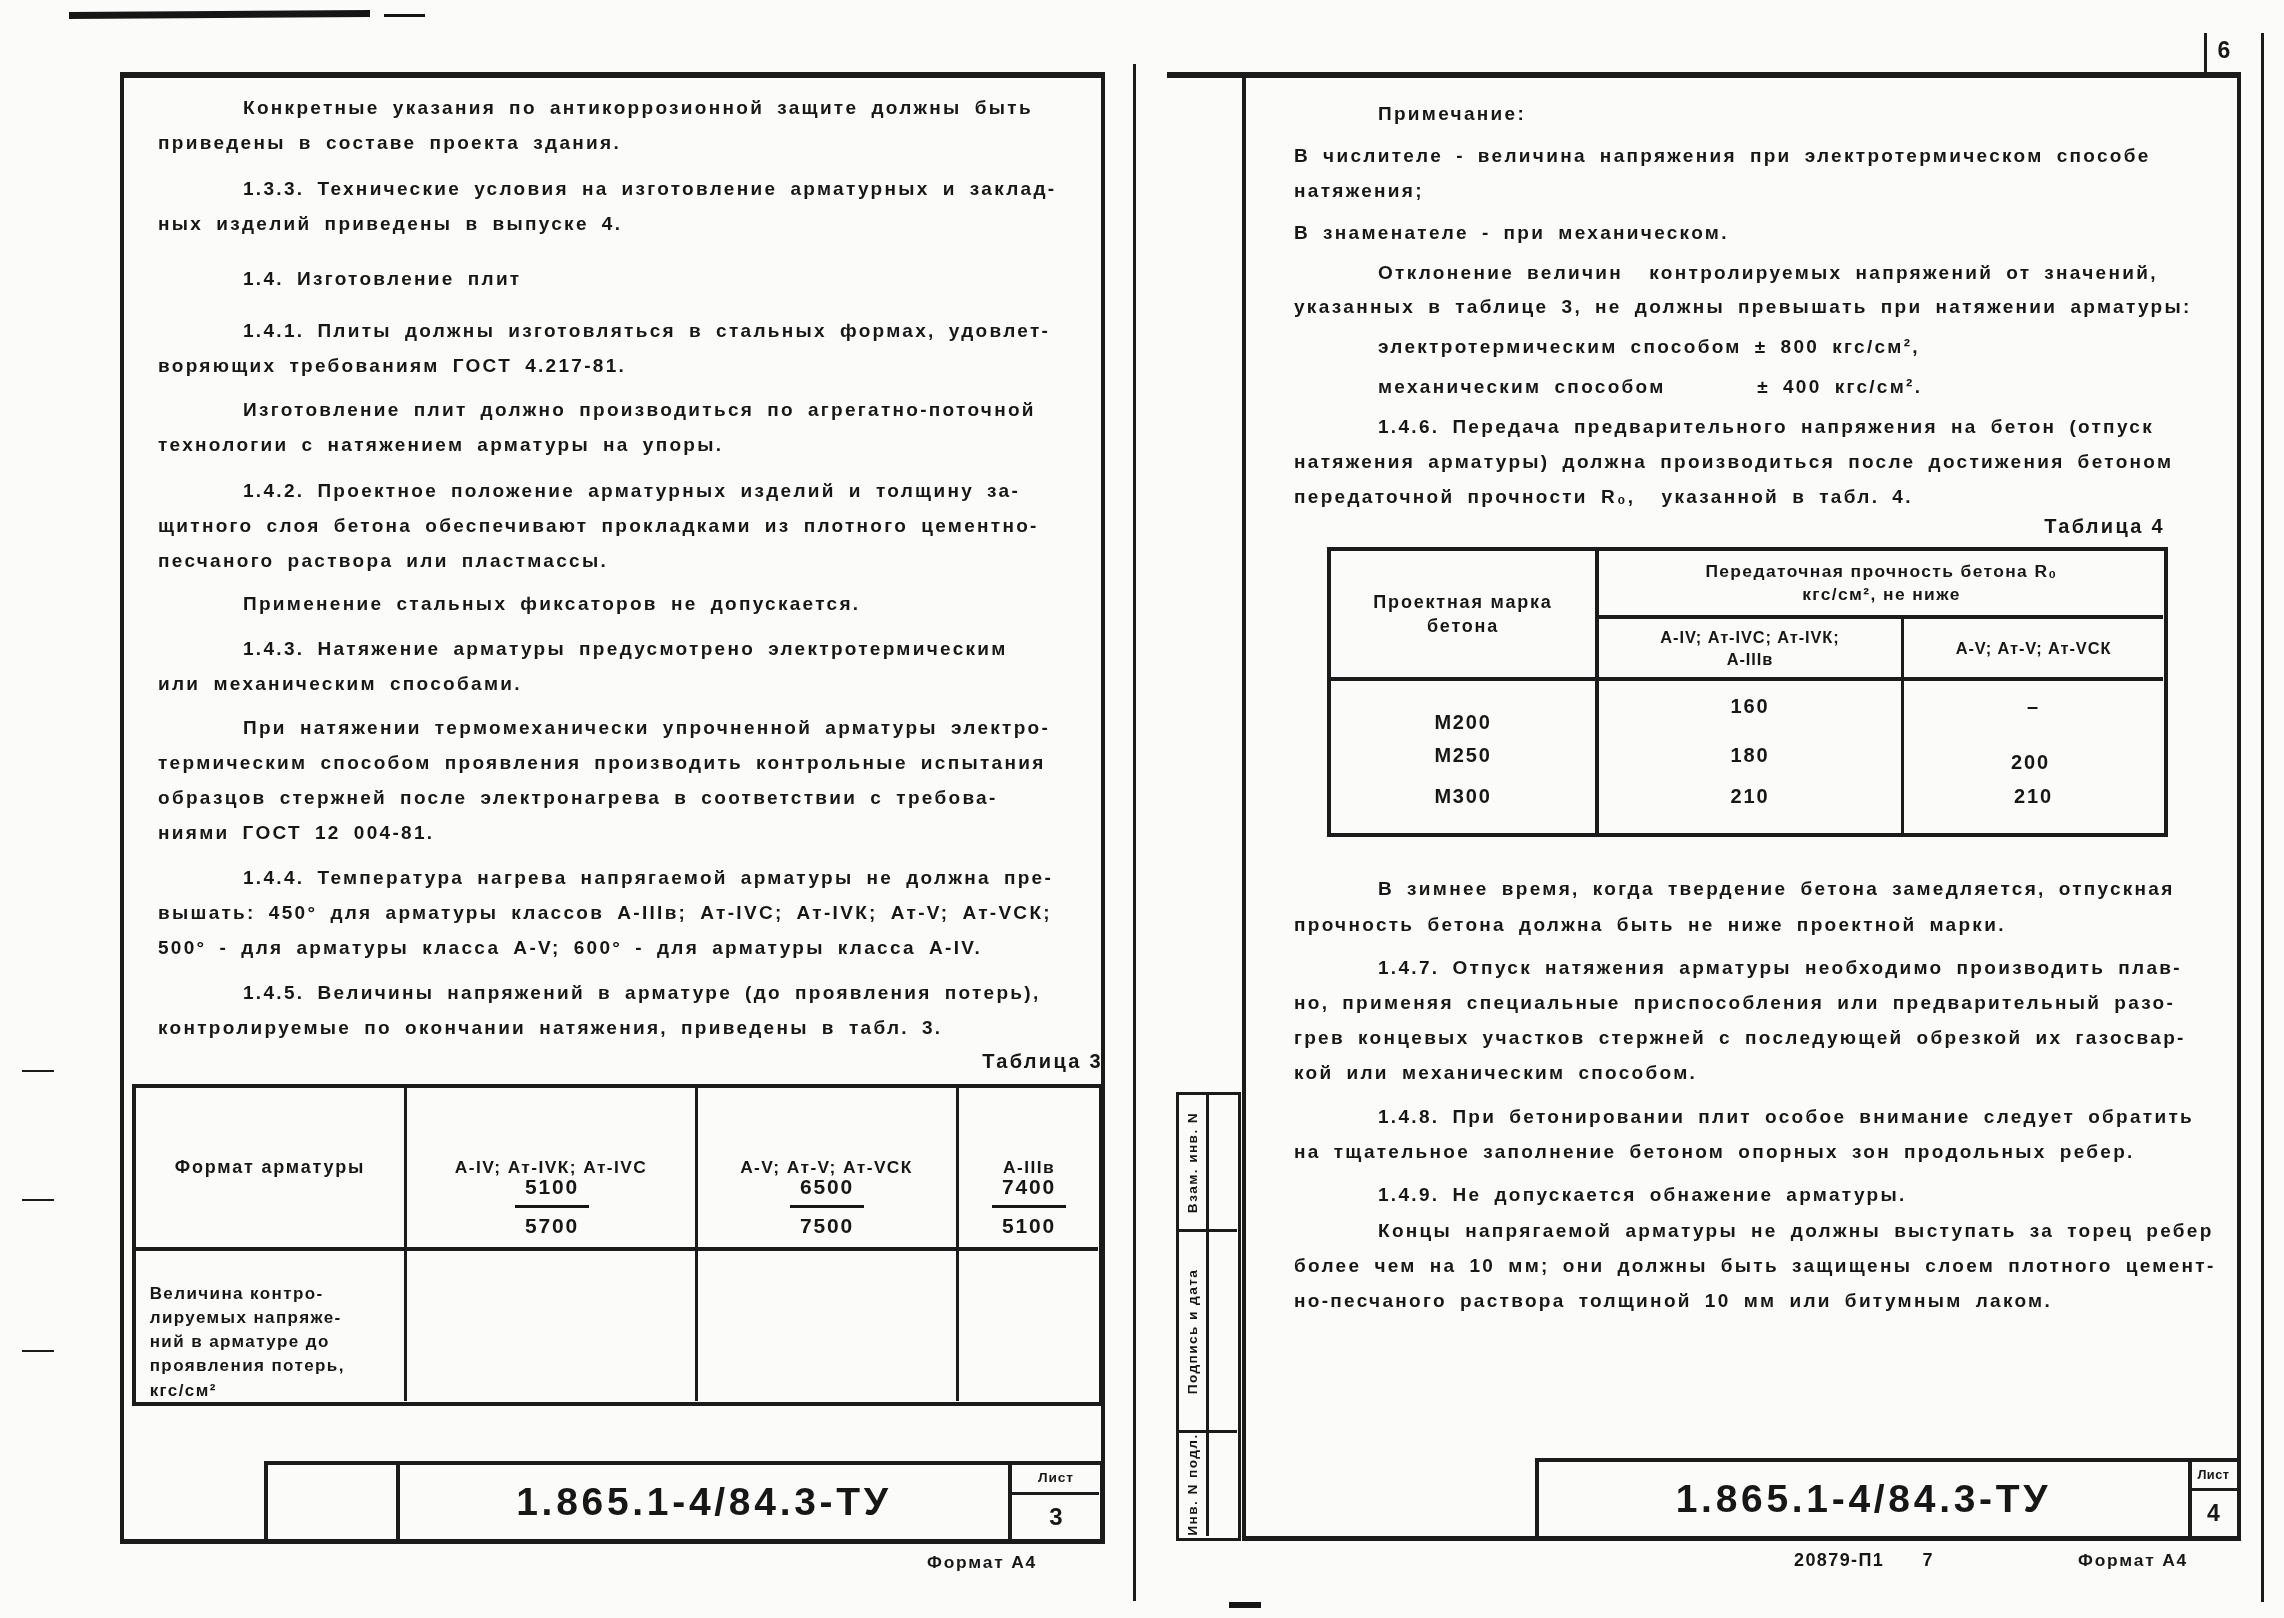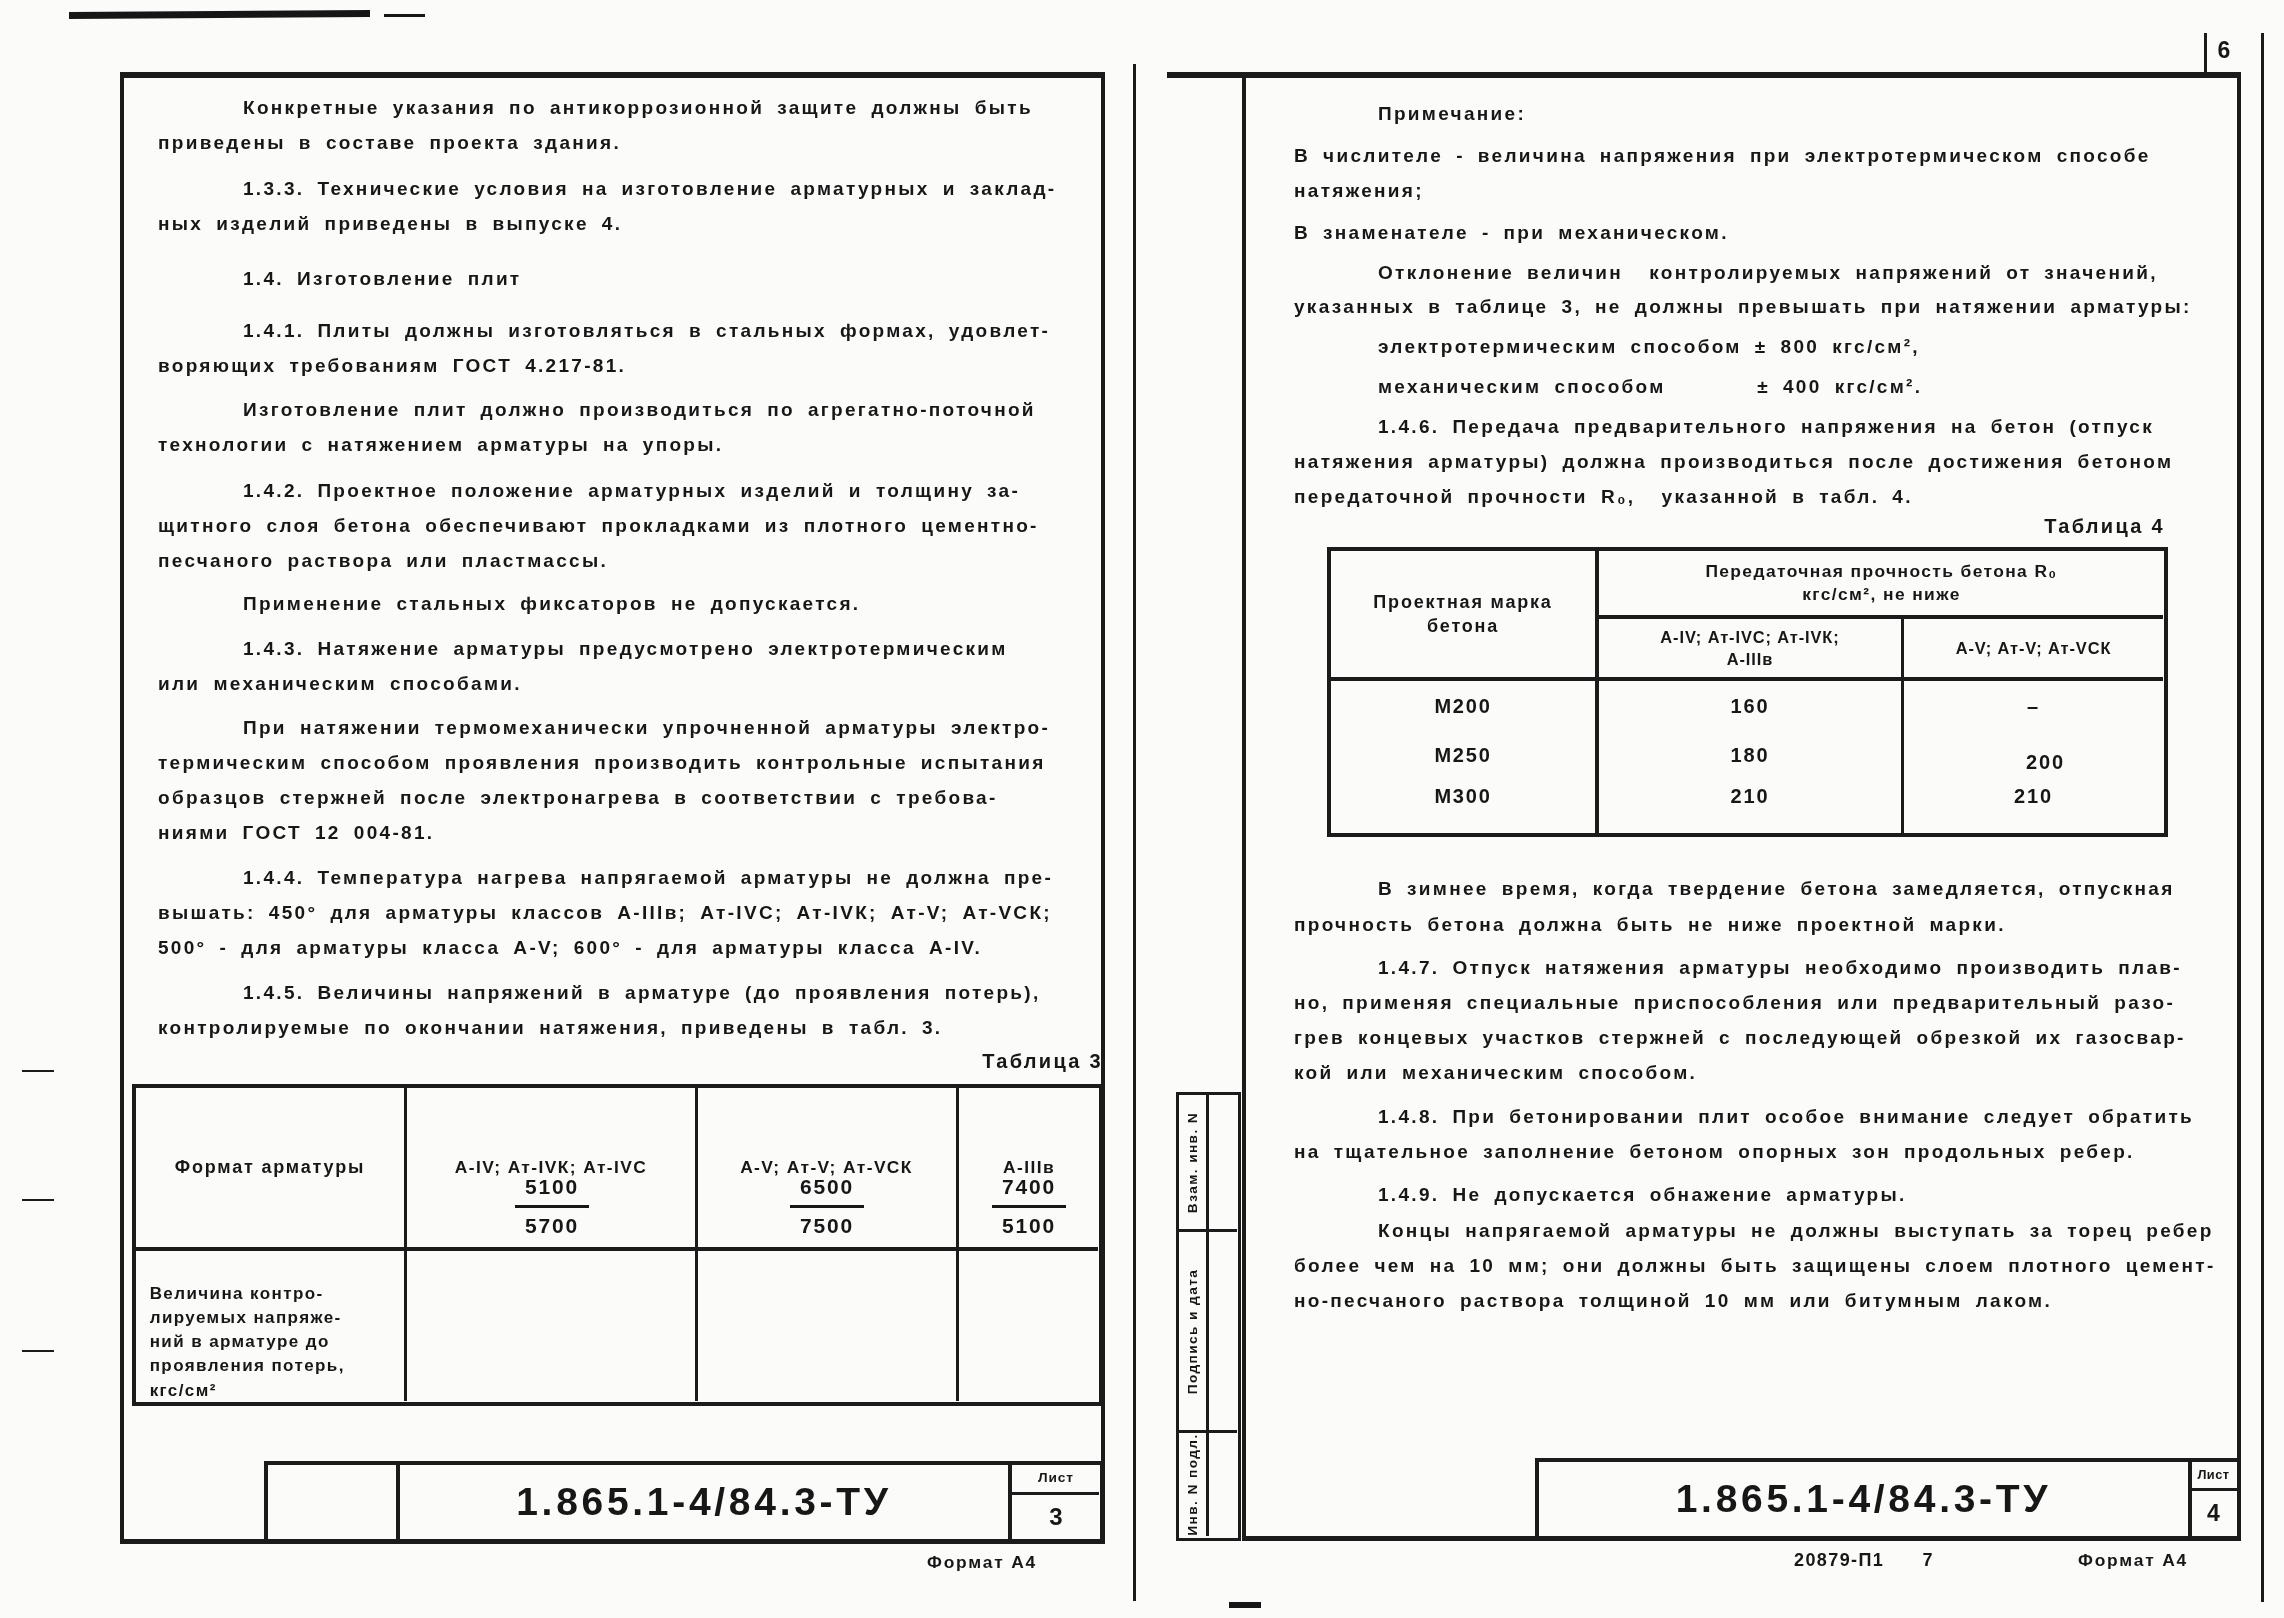--- a/index.html
+++ b/index.html
@@ -184,28 +184,28 @@
     <div class="hline" style="left:0;top:126px;width:832px;height:3.7px;"></div>
     <div class="cellbox" style="left:0;top:0;width:264px;height:126px;font-size:18px;letter-spacing:1.8px;">Проектная марка
 бетона</div>
     <div class="cellbox" style="left:268px;top:0;width:565px;height:64px;font-size:17.4px;letter-spacing:1.4px;">Передаточная прочность бетона R₀
 кгс/см², не ниже</div>
     <div class="cellbox" style="left:268px;top:68px;width:302px;height:58px;font-size:16.4px;letter-spacing:0.9px;">А-IV; Ат-IVС; Ат-IVК;
 А-IIIв</div>
     <div class="cellbox" style="left:573px;top:68px;width:259px;height:58px;font-size:16.4px;letter-spacing:0.9px;">А-V; Ат-V; Ат-VСК</div>
 
     <div style="position:absolute;left:0;top:137px;width:832px;height:37px;">
-      <div class="cellbox" style="left:0;top:0;width:264px;height:37px;font-size:20px;letter-spacing:1.8px;">М200</div>
+      <div class="cellbox" style="left:0;top:16px;width:264px;height:37px;font-size:20px;letter-spacing:1.8px;">М200</div>
       <div class="cellbox" style="left:268px;top:0;width:302px;height:37px;font-size:20px;letter-spacing:1.8px;">160</div>
       <div class="cellbox" style="left:573px;top:0;width:259px;height:37px;font-size:20px;letter-spacing:1.8px;">–</div>
     </div>
     <div style="position:absolute;left:0;top:186px;width:832px;height:37px;">
       <div class="cellbox" style="left:0;top:0;width:264px;height:37px;font-size:20px;letter-spacing:1.8px;">М250</div>
       <div class="cellbox" style="left:268px;top:0;width:302px;height:37px;font-size:20px;letter-spacing:1.8px;">180</div>
-      <div class="cellbox" style="left:585px;top:6.9px;width:259px;height:37px;font-size:20px;letter-spacing:1.8px;">200</div>
+      <div class="cellbox" style="left:570px;top:6.9px;width:259px;height:37px;font-size:20px;letter-spacing:1.8px;">200</div>
     </div>
     <div style="position:absolute;left:0;top:227px;width:832px;height:37px;">
       <div class="cellbox" style="left:0;top:0;width:264px;height:37px;font-size:20px;letter-spacing:1.8px;">М300</div>
       <div class="cellbox" style="left:268px;top:0;width:302px;height:37px;font-size:20px;letter-spacing:1.8px;">210</div>
       <div class="cellbox" style="left:573px;top:0;width:259px;height:37px;font-size:20px;letter-spacing:1.8px;">210</div>
     </div>
   </div>
 
   <div class="line pr-line ind" style="top:879px;">В зимнее время, когда твердение бетона замедляется, отпускная</div>
   <div class="line pr-line" style="top:915px;">прочность бетона должна быть не ниже проектной марки.</div>

